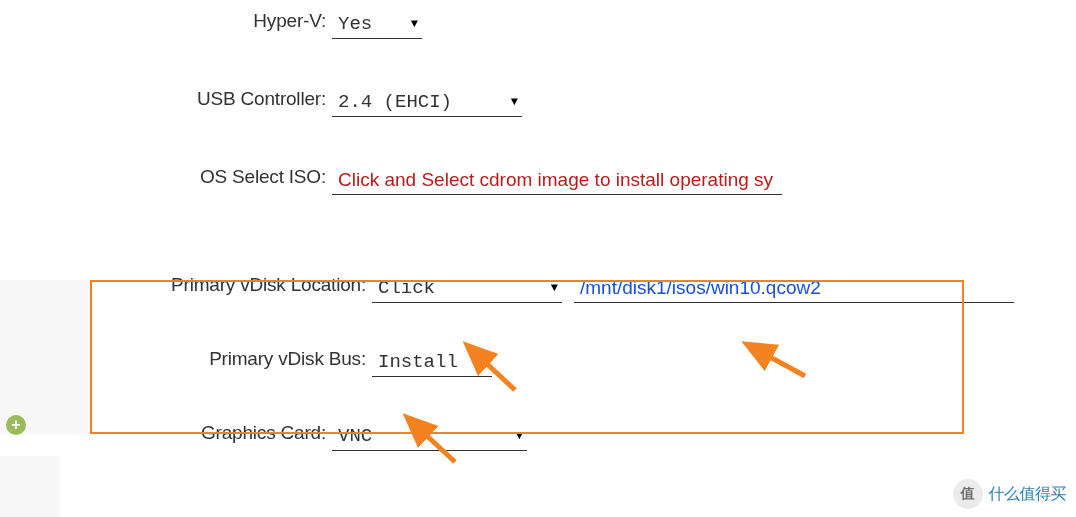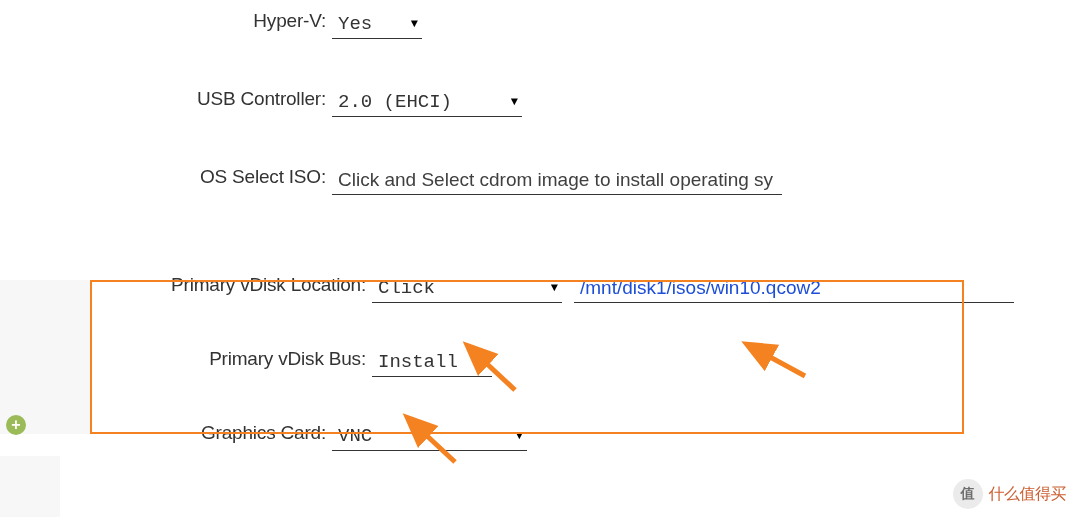--- a/index.html
+++ b/index.html
@@ -51,21 +51,21 @@
       top: 50%;
       transform: translateY(-55%);
       font-size: 12px;
       color: #000;
     }
     .text-input-wrap {
       border-bottom: 1.5px solid #333;
       padding: 2px 6px 3px 6px;
       min-width: 440px;
       font-size: 19px;
-      color: #404040;
+      color: #b91c1c;
     }
     .text-input-path {
       border-bottom: 1.5px solid #333;
       padding: 2px 6px 3px 6px;
       min-width: 440px;
       font-size: 19px;
       color: #1d4ed8;
     }
     .highlight-box {
       position: absolute;
@@ -113,21 +113,21 @@
       gap: 6px;
       opacity: 0.85;
     }
     .watermark .wm-circle {
       width: 30px; height: 30px; border-radius: 50%;
       background: #e8e8e8;
       display: flex; align-items: center; justify-content: center;
       font-size: 14px; color: #555; font-weight: bold;
     }
     .watermark .wm-text {
-      font-size: 16px; color: #c2410c;
+      font-size: 16px; color: #0369a1;
       letter-spacing: -0.5px;
     }
     .grey-strip-left {
       position: absolute;
       left: 0;
       top: 280px;
       width: 90px;
       height: 154px;
       background: #f7f7f7;
       z-index: -1;
@@ -157,21 +157,21 @@
         <span>Yes</span>
         <span class="caret">▼</span>
       </div>
     </div>
   </div>
 
   <div class="form-row">
     <div class="label-col">USB Controller:</div>
     <div class="value-col">
       <div class="select-wrap" style="min-width:190px">
-        <span>2.0 (EHCI)</span>
+        <span>2.4 (EHCI)</span>
         <span class="caret">▼</span>
       </div>
     </div>
   </div>
 
   <div class="form-row">
     <div class="label-col">OS Select ISO:</div>
     <div class="value-col">
       <div class="text-input-wrap" style="min-width:450px">
         <span>Click and Select cdrom image to install operating sy</span>

